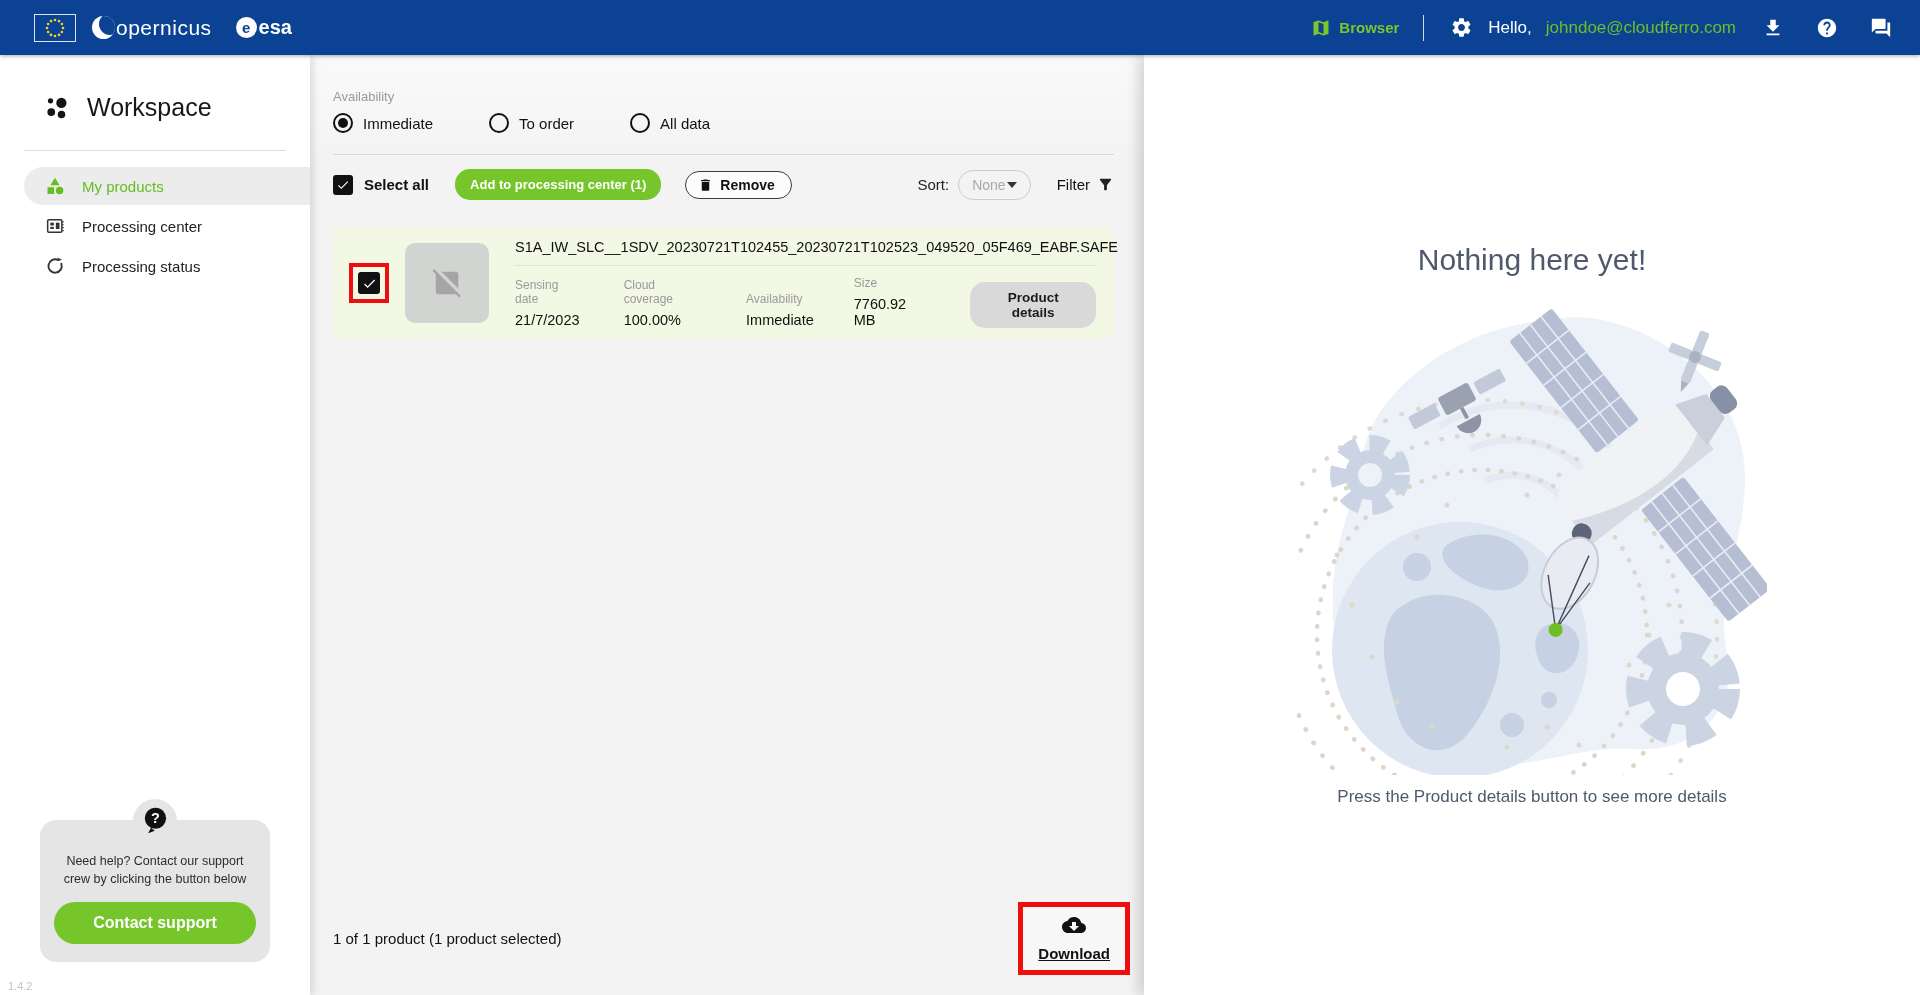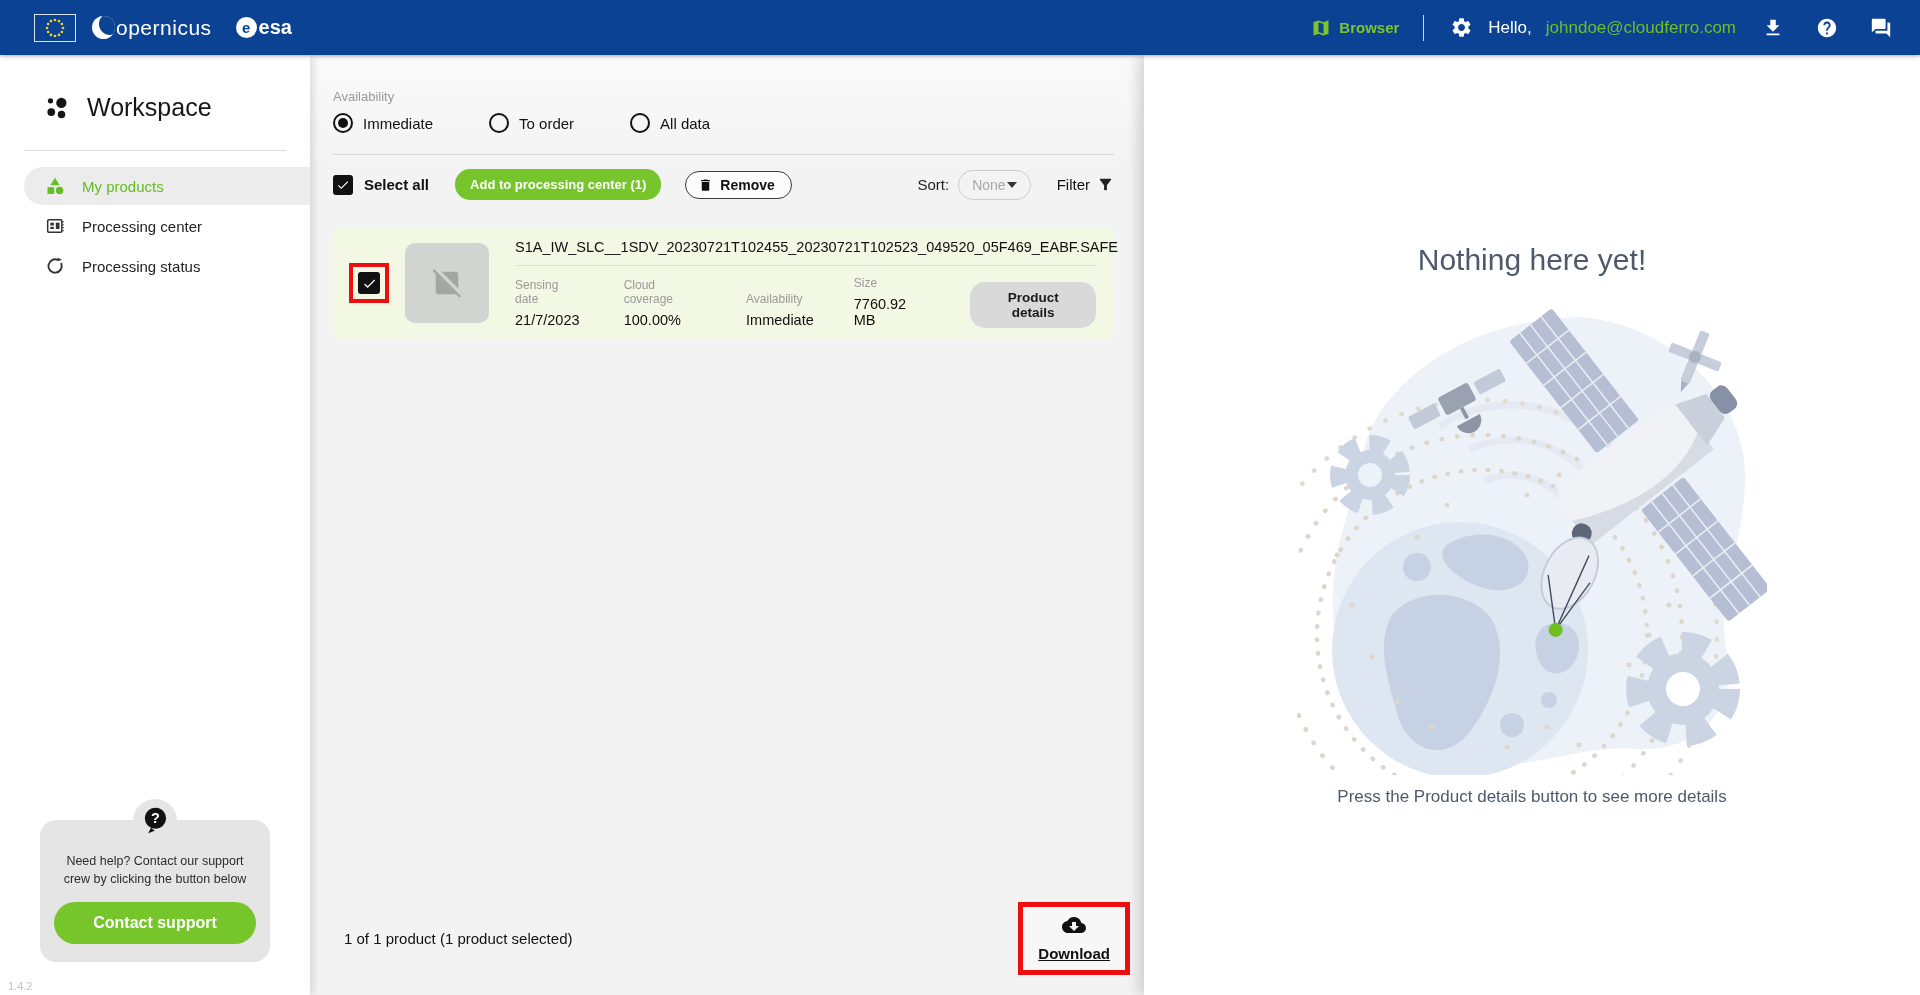--- a/index.html
+++ b/index.html
@@ -77,21 +77,21 @@
   .card-body { flex:1; padding-left:26px; min-width:0; }
   .card-title { font-size:14.5px; font-weight:500; color:#111; white-space:nowrap; }
   .card-hr { border:none; border-top:1px solid #dde2d2; margin:10px 0; }
   .card-meta { display:flex; align-items:flex-end; }
   .field { margin-right:40px; }
   .field-label { font-size:12px; color:#9a9a9a; margin-bottom:6px; }
   .field-value { font-size:14.5px; color:#111; }
   .details-btn { margin-left:auto; border:none; border-radius:15px; background:#d9d9d9; color:#1b1b1b; font-size:13.5px;
     font-weight:600; padding:8px 15px; font-family:inherit; cursor:pointer; }
 
-  .list-footer { position:absolute; left:34px; right:14px; bottom:20px; display:flex; align-items:center; justify-content:space-between; }
+  .list-footer { position:absolute; left:23px; right:14px; bottom:20px; display:flex; align-items:center; justify-content:space-between; }
   .count-text { font-size:15px; color:#111; }
   .anno-download { border:5px solid #ed0f0f; background:#f7f7f7; }
   .download-btn { display:flex; align-items:center; gap:10px; padding:8px 15px; background:transparent; border:none;
     font-family:inherit; font-size:15px; font-weight:bold; color:#111; cursor:pointer;flex-direction:column; }
   .download-btn .dl-text { text-decoration:underline; }
 
   
   .details-panel { position:absolute; top:55px; left:1144px; right:0; bottom:0; background:#fff; z-index:4;
     box-shadow:-6px 0 12px rgba(0,0,0,.15); display:flex; flex-direction:column; align-items:center; }
   .dp-title { margin-top:188px; font-size:30px; color:#4e596b; font-weight:500; }

